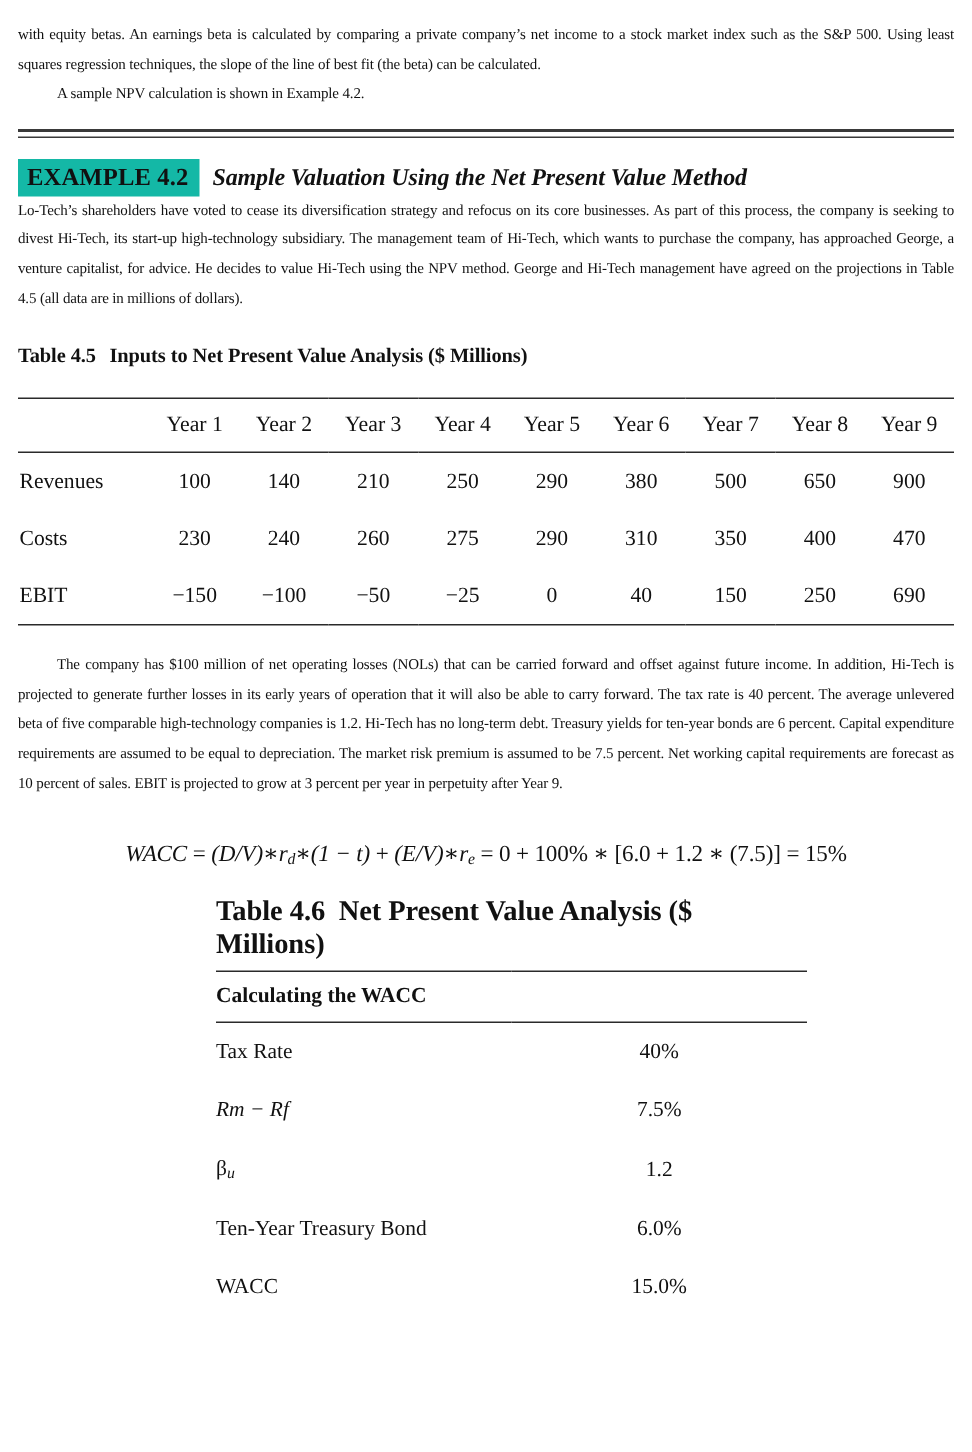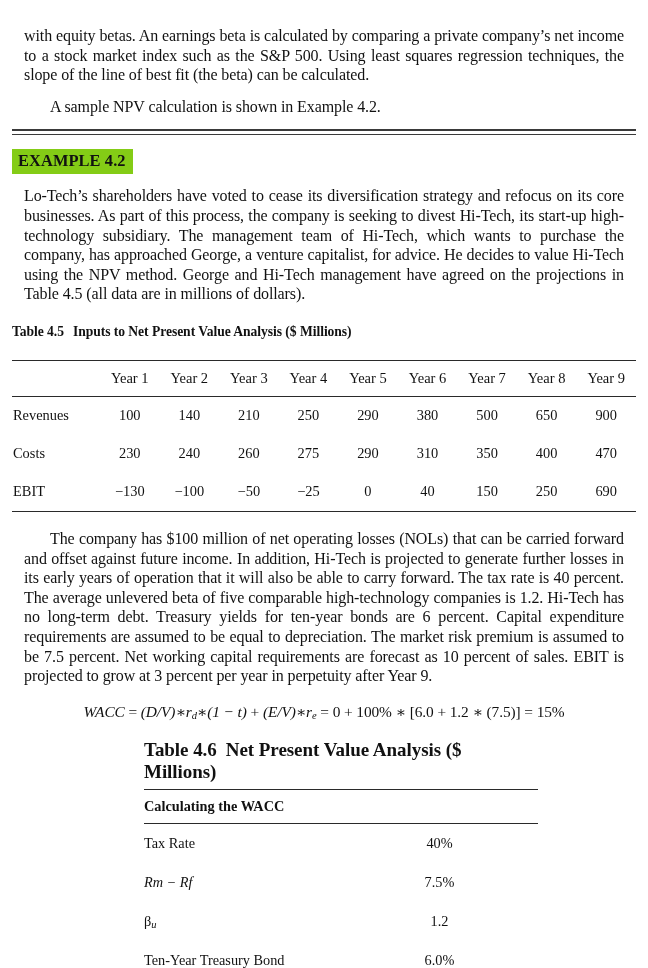--- a/index.html
+++ b/index.html
@@ -21,22 +21,22 @@
     height: 968px;
     padding: 0;
     box-sizing: border-box;
   }
   .content {
     padding: 14px 12px 0 12px;
   }
 
   
   p.body-text {
-    margin: 12px;
-    font-size: 16px;
+    margin: 0;
+    font-size: 10px;
     line-height: 19.6px;
     text-align: justify;
     text-justify: inter-word;
     letter-spacing: -0.1px;
   }
   p.indent {
     text-indent: 26px;
   }
   .nojust { text-align: left; }
 
@@ -50,21 +50,21 @@
   }
 
   
   .example-head {
     margin-top: 14px;
     display: flex;
     align-items: baseline;
     gap: 9px;
   }
   .example-tag {
-    background: #84cc16;
+    background: #14b8a6;
     font-weight: bold;
     font-size: 16.4px;
     padding: 2px 7px 3px 6px;
     letter-spacing: 0.1px;
     white-space: nowrap;
   }
   .example-title {
     font-weight: bold;
     font-style: italic;
     font-size: 16px;
@@ -118,21 +118,21 @@
   table.t45 tbody tr.last td {
     border-bottom: 1.6px solid #2a2a2a;
   }
   .col-label { width: 88px; }
 
   
   .formula {
     text-align: center;
     font-style: italic;
     font-size: 15.4px;
-    margin-top: 17px;
+    margin-top: 28px;
     letter-spacing: -0.1px;
     white-space: nowrap;
   }
   .formula .rm { font-style: normal; }
   .formula sub {
     font-size: 10.5px;
     font-style: italic;
     vertical-align: -0.22em;
   }
 
@@ -184,20 +184,21 @@
 <div class="page">
   <div class="content">
 
     <p class="body-text">with equity betas. An earnings beta is calculated by comparing a private company’s net income to a stock market index such as the S&amp;P 500. Using least squares regression techniques, the slope of the line of best fit (the beta) can be calculated.</p>
     <p class="body-text indent nojust">A sample NPV calculation is shown in Example 4.2.</p>
 
     <div class="rule-double"></div>
 
     <div class="example-head">
       <span class="example-tag">EXAMPLE 4.2</span>
+      <span class="example-title">Sample Valuation Using the Net Present Value Method</span>
     </div>
 
     <p class="body-text example-body">Lo-Tech’s shareholders have voted to cease its diversification strategy and refocus on its core businesses. As part of this process, the company is seeking to divest Hi-Tech, its start-up high-technology subsidiary. The management team of Hi-Tech, which wants to purchase the company, has approached George, a venture capitalist, for advice. He decides to value Hi-Tech using the NPV method. George and Hi-Tech management have agreed on the projections in Table 4.5 (all data are in millions of dollars).</p>
 
     <div class="tbl-caption">
       <span class="cap-num">Table 4.5</span><span>Inputs to Net Present Value Analysis ($ Millions)</span>
     </div>
 
     <table class="t45">
       <thead>
@@ -234,21 +235,21 @@
           <td>260</td>
           <td>275</td>
           <td>290</td>
           <td>310</td>
           <td>350</td>
           <td>400</td>
           <td>470</td>
         </tr>
         <tr class="last">
           <td class="rowlab">EBIT</td>
-          <td>−130</td>
+          <td>−150</td>
           <td>−100</td>
           <td>−50</td>
           <td>−25</td>
           <td>0</td>
           <td>40</td>
           <td>150</td>
           <td>250</td>
           <td>690</td>
         </tr>
       </tbody>

